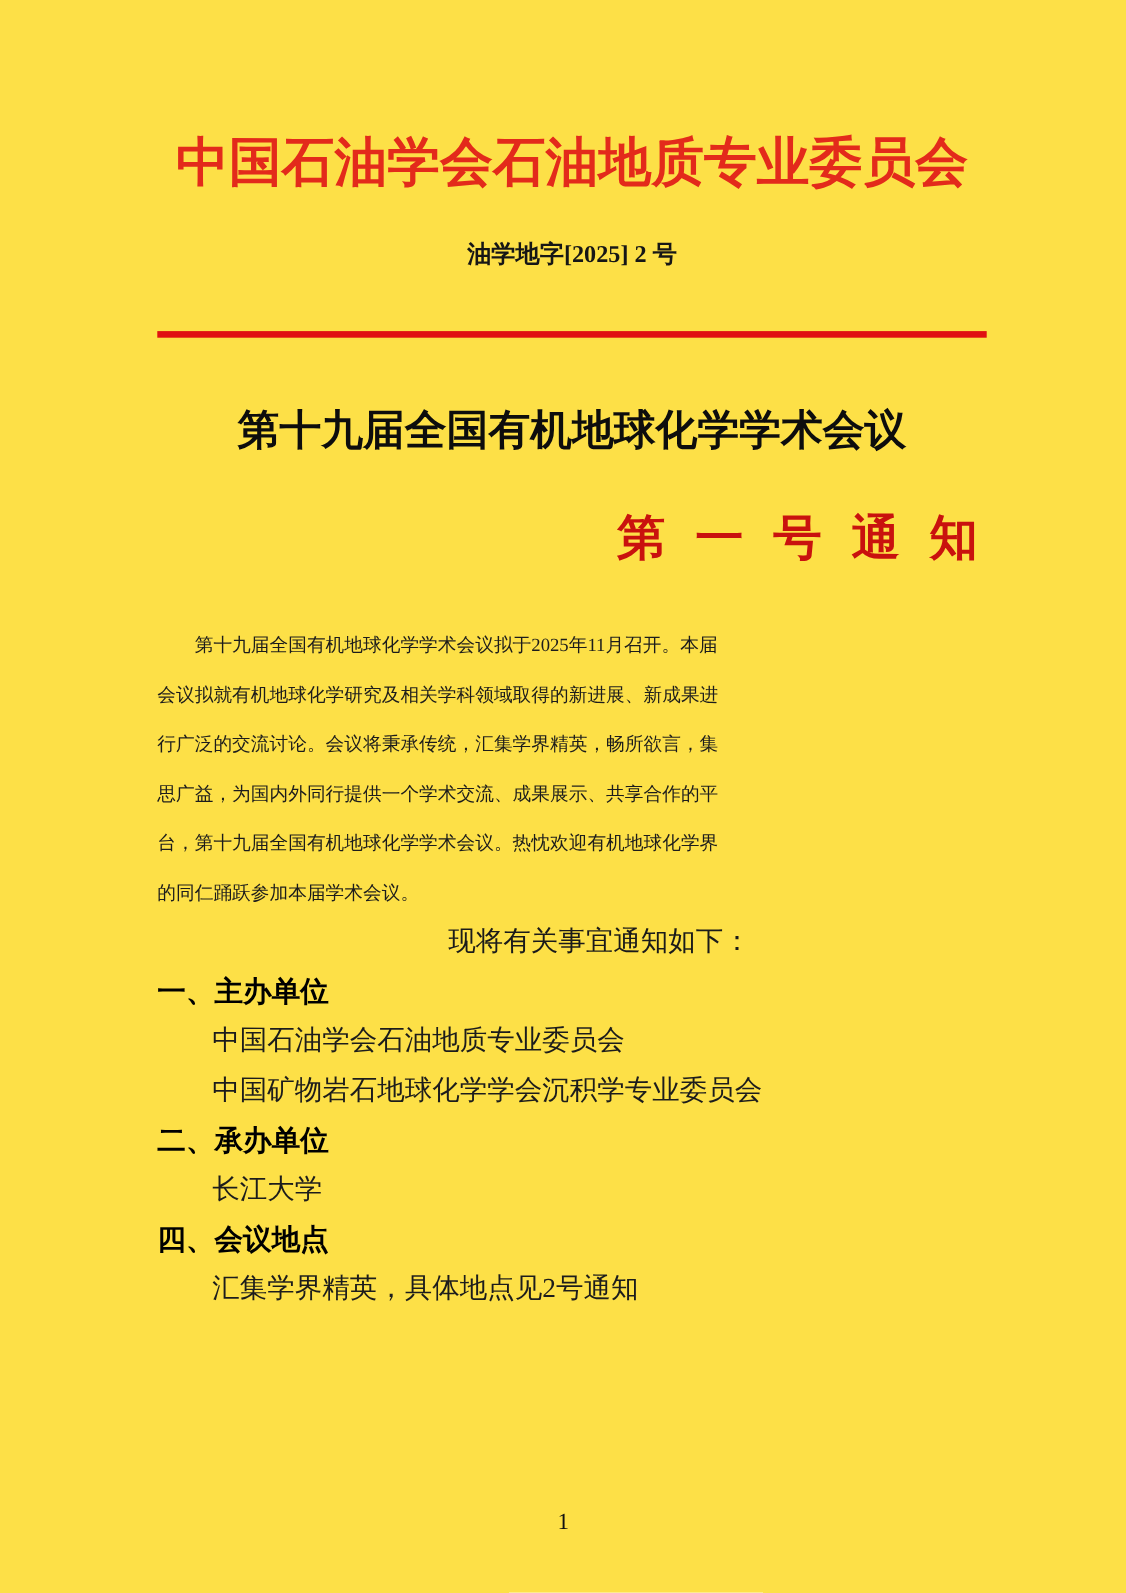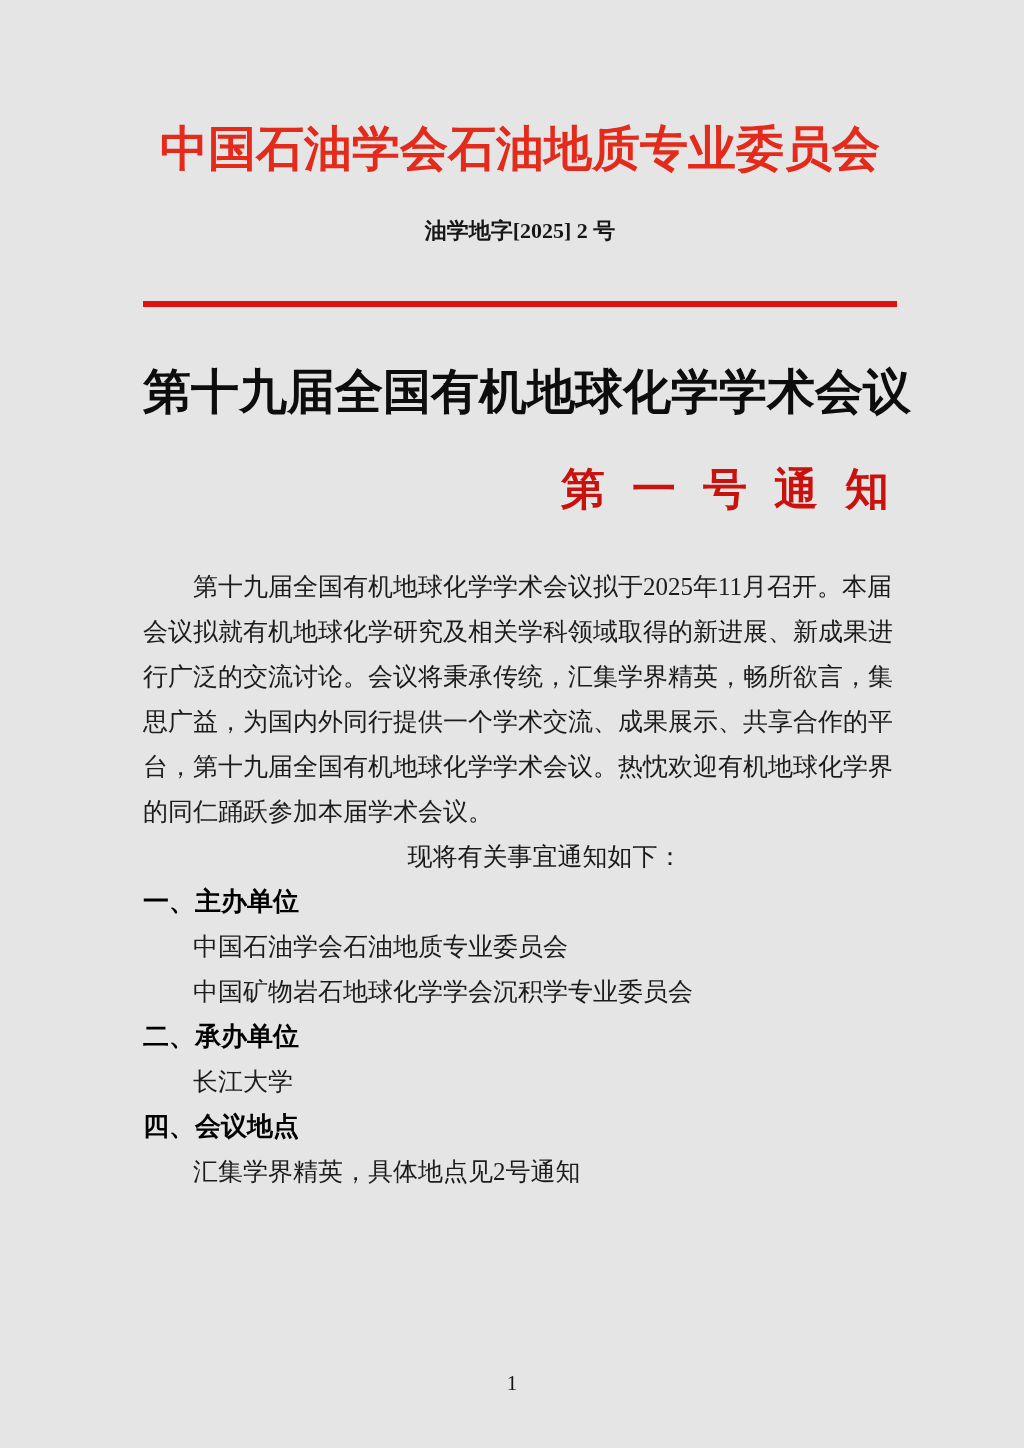--- a/index.html
+++ b/index.html
@@ -5,21 +5,21 @@
   html, body {
     margin: 0;
     padding: 0;
     background: #ffffff;
   }
   .page {
     position: relative;
     width: 1024px;
     height: 1448px;
     margin: 0 auto;
-    background: #e5e5e5;
+    background: #fde047;
     box-sizing: border-box;
     padding: 0 127px 0 143px;
     overflow: hidden;
     font-family: "Liberation Serif", serif;
     color: #1a1a1a;
   }
   .org-title {
     margin: 0;
     padding-top: 118px;
     font-size: 48px;
@@ -38,40 +38,40 @@
     text-align: center;
     color: #161616;
   }
   .red-line {
     margin-top: 55px;
     height: 6px;
     background: var(--line-red, #e01111);
   }
   .conf-title {
     margin: 62px 0 0 0;
-    font-size: 48px;
+    font-size: 38px;
     line-height: 46px;
     font-weight: 700;
     text-align: center;
     color: #0d0d0d;
     white-space: nowrap;
   }
   .notice-title {
     margin-top: 50px;
     font-size: 44px;
     line-height: 50px;
     font-weight: 700;
     text-align: right;
     color: var(--notice-red, #c9120e);
     letter-spacing: 8px;
     white-space: nowrap;
   }
   .intro {
     margin-top: 49px;
-    font-size: 25px;
+    font-size: 17px;
     line-height: 45px;
     color: #1c1c1c;
   }
   .intro-line {
     white-space: nowrap;
   }
   .indent {
     text-indent: 2em;
   }
   .section-heading {

